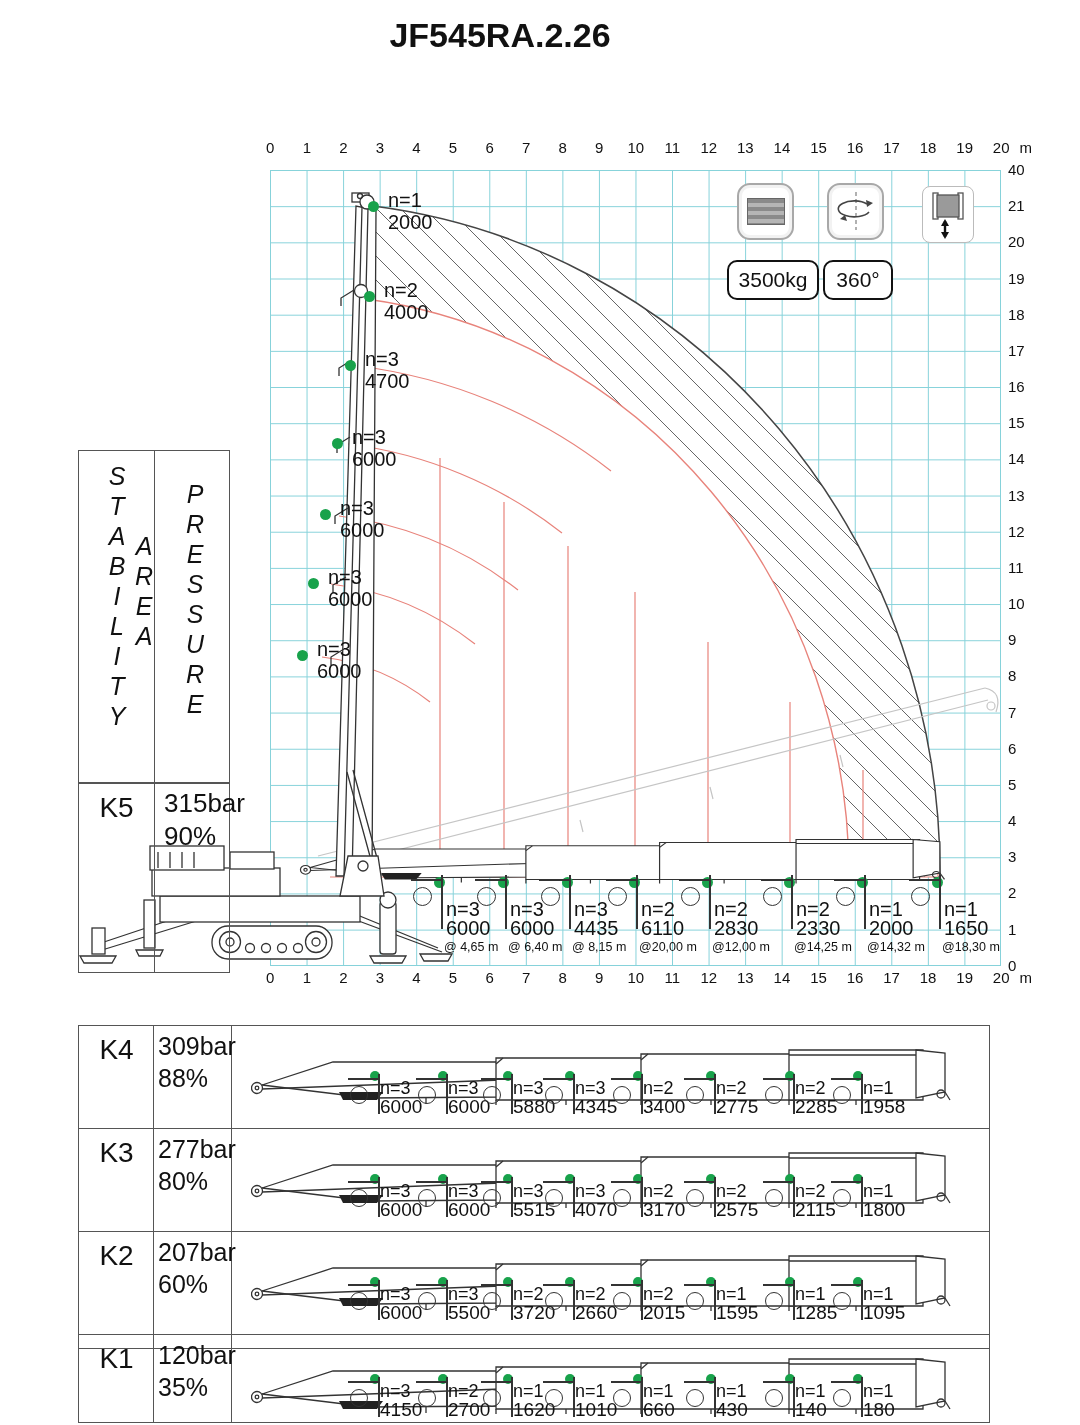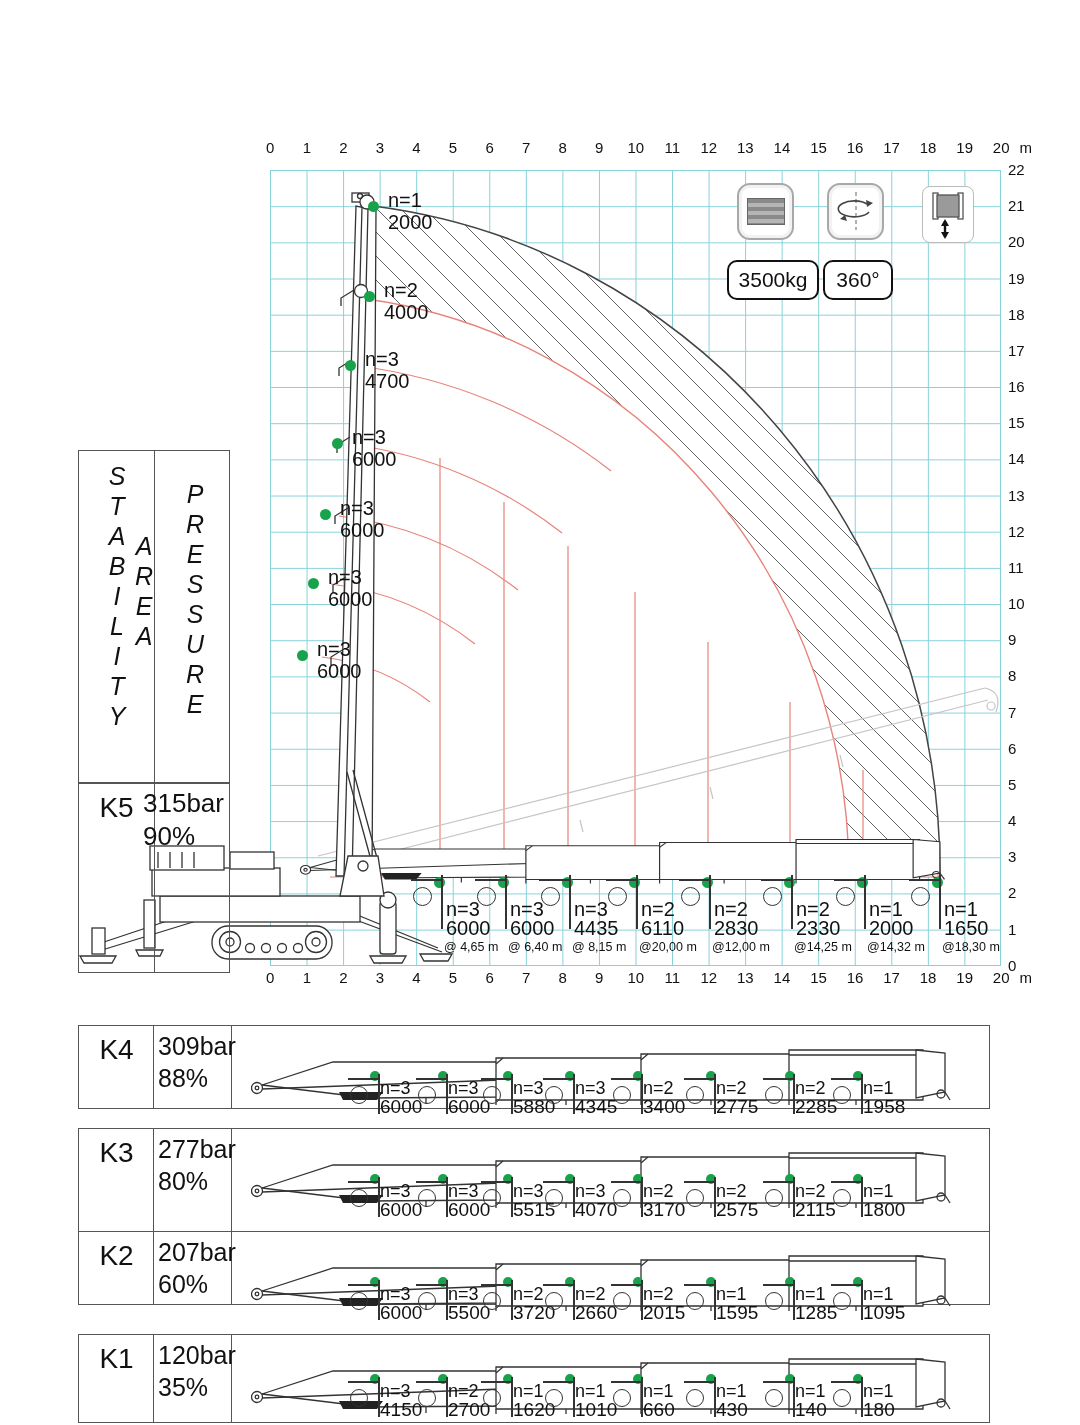--- a/index.html
+++ b/index.html
@@ -44,21 +44,21 @@
   .tbox { border:1.5px solid #555; }
   #stab-header { left:78px; top:450px; width:152px; height:333px; }
   #stab-k5 { left:78px; top:783px; width:152px; height:190px; }
   .vdiv { position:absolute; left:75px; top:0; bottom:0; width:0; border-left:1.5px solid #555; }
   .word { position:absolute; font-style:italic; font-size:25px; }
   .word span { display:block; height:30px; line-height:30px; text-align:center; }
   #word-stability { left:10px; top:10px; width:56px; }
   #word-area { left:44px; top:80px; width:42px; }
   #word-pressure { left:88px; top:28px; width:56px; }
   .klabel { position:absolute; left:0; width:75px; text-align:center; font-size:28px; top:8px; }
-  .pcellTxt { position:absolute; left:64px; top:3px; font-size:26px; line-height:33px; white-space:nowrap; }
+  .pcellTxt { position:absolute; left:85px; top:3px; font-size:26px; line-height:33px; white-space:nowrap; }
 
   
   .dot { position:absolute; width:11px; height:11px; border-radius:50%; background:#18a24b; }
   #vpoints { left:270px; top:170px; }
   .vb { position:absolute; }
   .vb .dot { left:-5px; top:-5px; }
   .vb .n, .vb .load { position:absolute; left:15px; font-size:20px; white-space:nowrap; }
   .vb .n { top:-17px; } .vb .load { top:5px; }
 
   .sheave { position:absolute; width:19px; height:19px; border:1.6px solid #333; border-radius:50%; }
@@ -87,20 +87,21 @@
   .ld .dot { width:10px; height:10px; left:-8px; top:-7px; }
   .ld .sheave { left:-28px; top:8px; width:18px; height:18px; }
   .ld .sheave::after { height:40px; }
 
   svg.overlay { position:absolute; left:0; top:0; pointer-events:none; }
 </style>
 </head>
 <body>
 
 <div class="abs" id="title">
+  <div>JF545RA.2.26</div>
 </div>
 
 <div class="abs" id="grid"></div>
 
 <svg class="overlay" width="1080" height="1425" viewBox="0 0 1080 1425">
   <defs>
     <pattern id="hatch" width="24" height="24" patternUnits="userSpaceOnUse">
       <path d="M-6,-6 L30,30 M-18,6 L18,42 M6,-18 L42,18" stroke="#666" stroke-width="1"></path>
     </pattern>
     <g id="rowboom" stroke="#333" stroke-width="1.3" fill="none">
@@ -241,21 +242,21 @@
     <span>14</span>
     <span>15</span>
     <span>16</span>
     <span>17</span>
     <span>18</span>
     <span>19</span>
     <span>20</span>
   <span class="unit">m</span>
 </div>
 <div class="abs" id="yaxis-right">
-  <span>22</span>
+  <span>40</span>
     <span>21</span>
     <span>20</span>
     <span>19</span>
     <span>18</span>
     <span>17</span>
     <span>16</span>
     <span>15</span>
     <span>14</span>
     <span>13</span>
     <span>12</span>
@@ -443,21 +444,21 @@
     <div class="hb" style="left: 668px;">
       <span class="dot"></span>
       <span class="sheave"></span>
       <div class="n">n=1</div>
       <div class="load">1650</div>
       <div class="radius">@18,30 m</div>
     </div>
 
 </div>
 
-<div class="krow" style="top:1025px;height:84px">
+<div class="krow" style="top:1025px;height:104px">
   <div class="vd1"></div>
     <div class="vd2"></div>
   <div class="klabel">K4</div>
   <div class="pcellTxt">
     <div>309bar</div>
     <div>88%</div>
   </div>
   <svg class="boom" width="700" height="66" viewBox="0 0 700 66">
       <use href="#rowboom"></use>
     </svg>
@@ -587,21 +588,21 @@
       <div class="ld" style="left: 782px;">
         <span class="dot"></span>
         <span class="sheave"></span>
         <div class="n">n=1</div>
         <div class="load">1800</div>
       </div>
 
   </div>
 </div>
 
-<div class="krow" style="top:1231px;height:74px">
+<div class="krow" style="top:1231px;height:118px">
   <div class="vd1"></div>
     <div class="vd2"></div>
   <div class="klabel">K2</div>
   <div class="pcellTxt">
     <div>207bar</div>
     <div>60%</div>
   </div>
   <svg class="boom" width="700" height="66" viewBox="0 0 700 66">
       <use href="#rowboom"></use>
     </svg>

